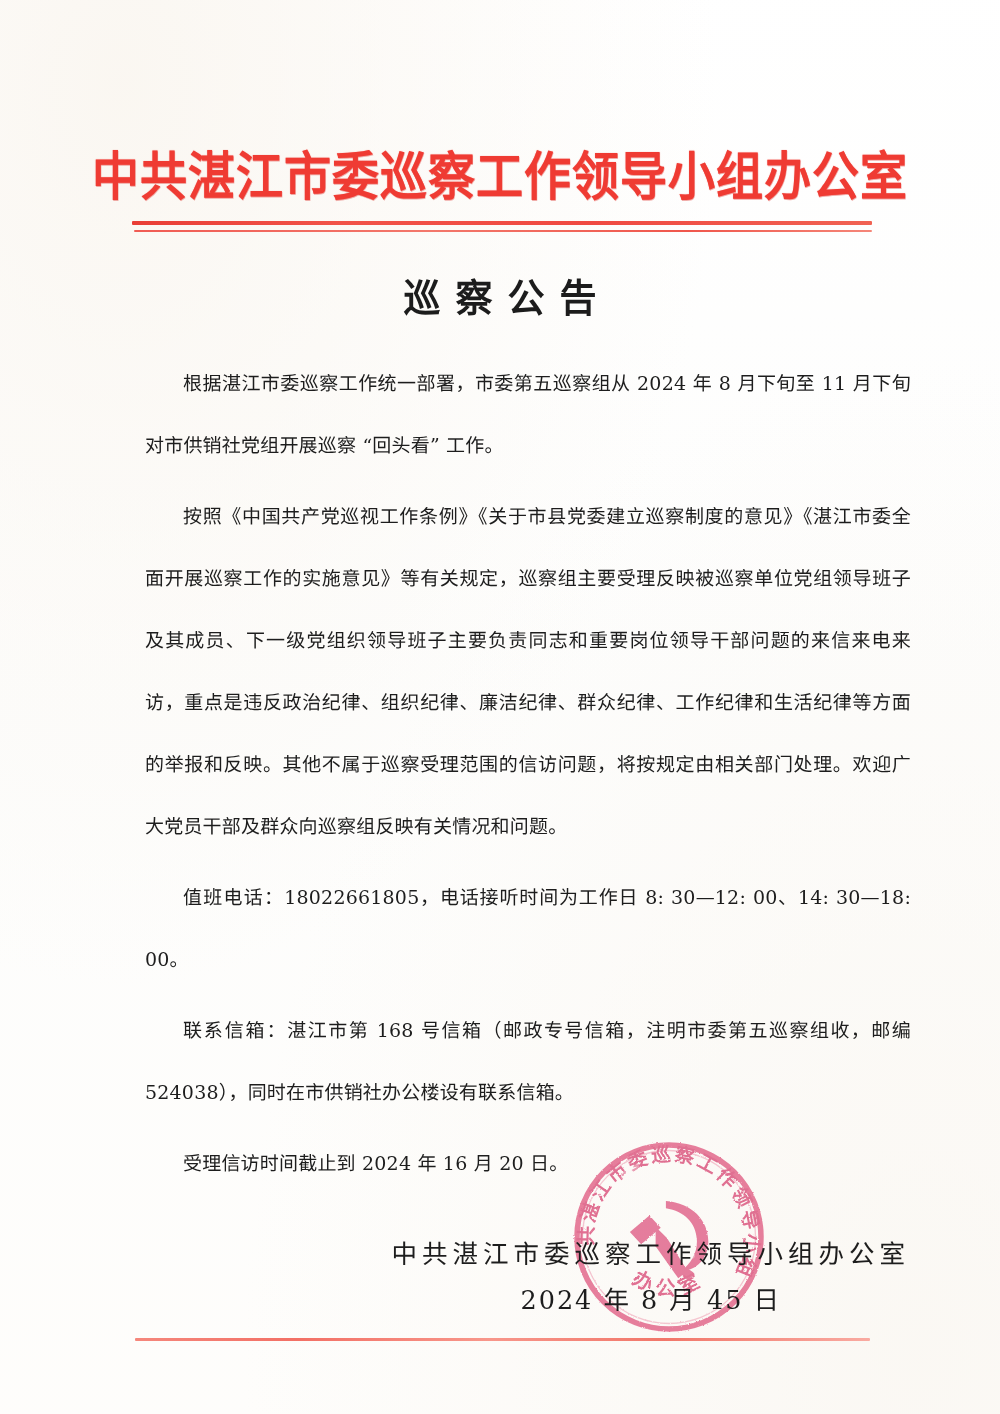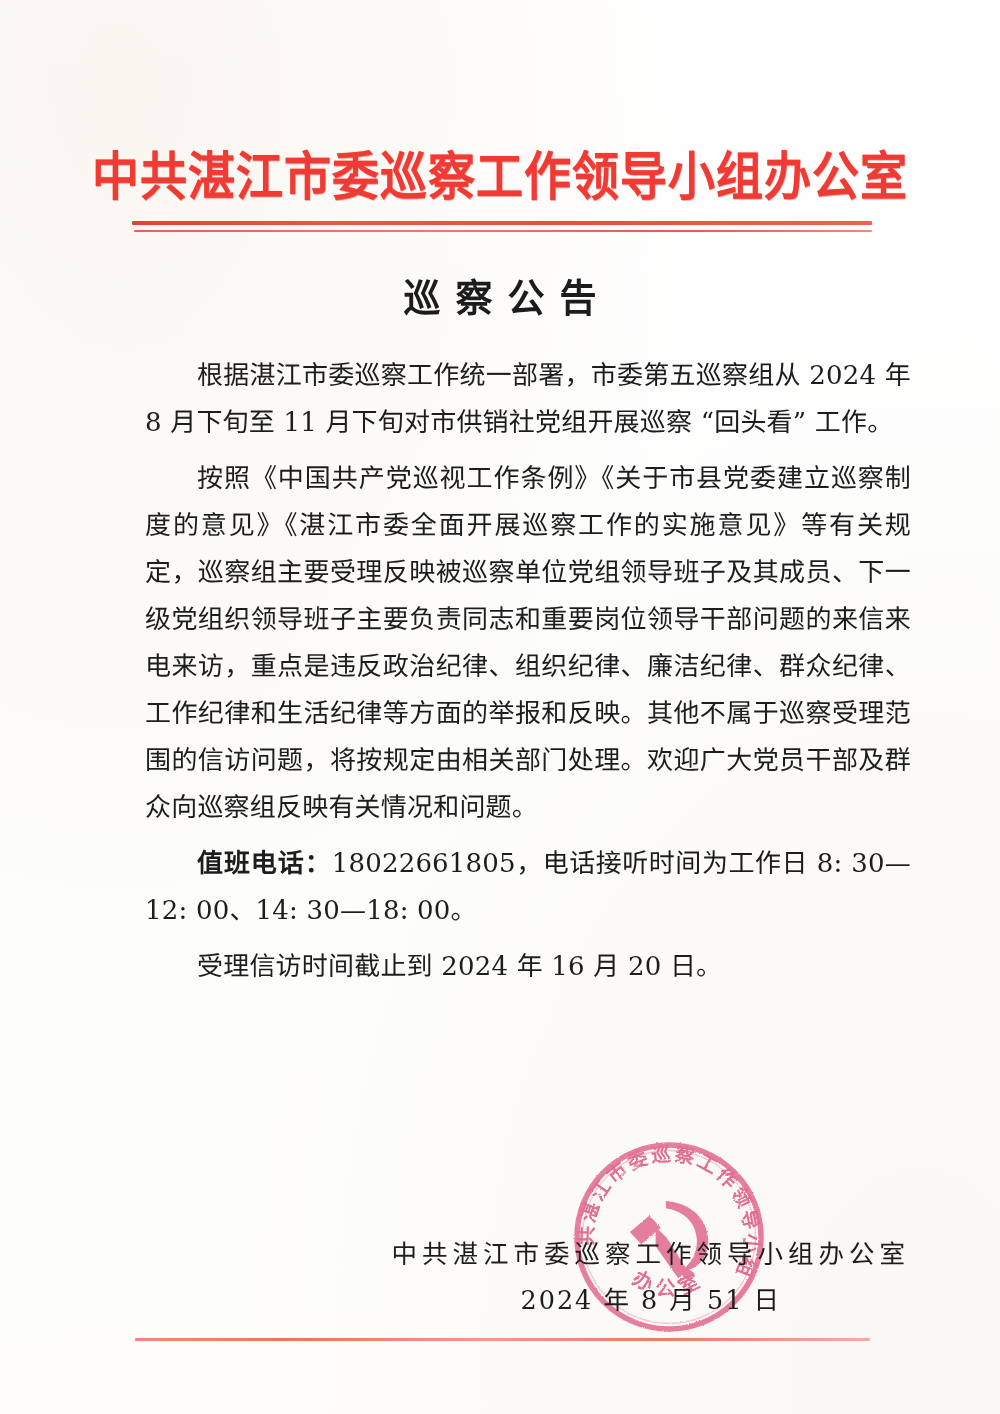--- a/index.html
+++ b/index.html
@@ -95,38 +95,38 @@
     transform: scaleY(1.06);
   }
 
   
   .body-block {
     position: absolute;
     left: 145px;
     width: 766px;
     top: 352px;
     font-family: "DejaVu Serif", "Liberation Serif", serif;
-    font-size: 26px;
-    line-height: 47px;
+    font-size: 19px;
+    line-height: 62px;
     color: #1d1d1d;
     text-align: justify;
     text-justify: inter-character;
   }
   .para {
     margin: 0;
     text-indent: 2em;
     text-align: justify;
     text-justify: inter-character;
     letter-spacing: 0.2px;
   }
   .para + .para {
     margin-top: 9px;
   }
   .lead {
-    font-weight: 700;
+    font-weight: 400;
     letter-spacing: 0.6px;
   }
 
   
   .signature-block {
     position: absolute;
     right: 90px;
     top: 1232px;
     text-align: center;
     font-family: "DejaVu Serif", "Liberation Serif", serif;
@@ -188,20 +188,21 @@
   <div class="doc-title">巡察公告</div>
 
   <div class="body-block">
 
     <p class="para">根据湛江市委巡察工作统一部署，市委第五巡察组从 2024 年 8 月下旬至 11 月下旬对市供销社党组开展巡察 “回头看” 工作。</p>
 
     <p class="para">按照《中国共产党巡视工作条例》《关于市县党委建立巡察制度的意见》《湛江市委全面开展巡察工作的实施意见》等有关规定，巡察组主要受理反映被巡察单位党组领导班子及其成员、下一级党组织领导班子主要负责同志和重要岗位领导干部问题的来信来电来访，重点是违反政治纪律、组织纪律、廉洁纪律、群众纪律、工作纪律和生活纪律等方面的举报和反映。其他不属于巡察受理范围的信访问题，将按规定由相关部门处理。欢迎广大党员干部及群众向巡察组反映有关情况和问题。</p>
 
     <p class="para"><span class="lead">值班电话：</span><span>18022661805，电话接听时间为工作日 8: 30—12: 00、14: 30—18: 00。</span></p>
 
+    <p class="para"><span class="lead">联系信箱：</span><span>湛江市第 168 号信箱（邮政专号信箱，注明市委第五巡察组收，邮编 524038），同时在市供销社办公楼设有联系信箱。</span></p>
 
     <p class="para">受理信访时间截止到 2024 年 16 月 20 日。</p>
   </div>
 
   <div class="seal">
     <svg viewBox="0 0 206 206" xmlns="http://www.w3.org/2000/svg" aria-hidden="true">
       <defs>
         <path id="rimPath" d="M 103,103 m -76,0 a 76,76 0 1,1 152,0 a 76,76 0 1,1 -152,0"></path>
         <path id="rimPathBottom" d="M 103,103 m -58,0 a 58,58 0 1,0 116,0"></path>
         <filter id="inkRough" x="-25%" y="-25%" width="150%" height="150%">
@@ -241,17 +242,17 @@
           <ellipse cx="88" cy="168" rx="13" ry="5" transform="rotate(9 88 168)"></ellipse>
           <ellipse cx="36" cy="120" rx="6" ry="9" transform="rotate(18 36 120)"></ellipse>
           <ellipse cx="122" cy="122" rx="7" ry="4"></ellipse>
         </g>
       </g>
     </svg>
   </div>
 
   <div class="signature-block">
     <div class="sign-org">中共湛江市委巡察工作领导小组办公室</div>
-    <div class="sign-date">2024 年 8 月 51 日</div>
+    <div class="sign-date">2024 年 8 月 45 日</div>
   </div>
 
   <div class="footer-rule"></div>
 </div>
 
 </body></html>

